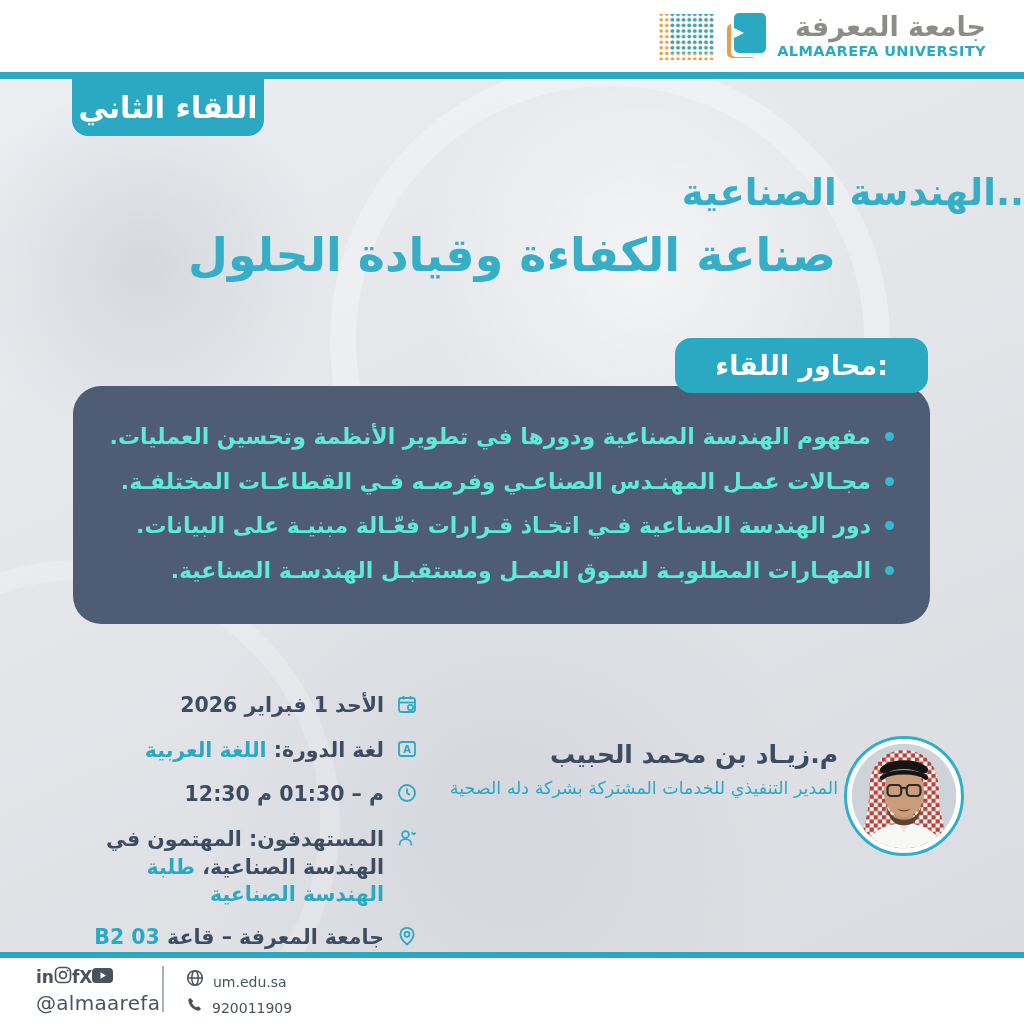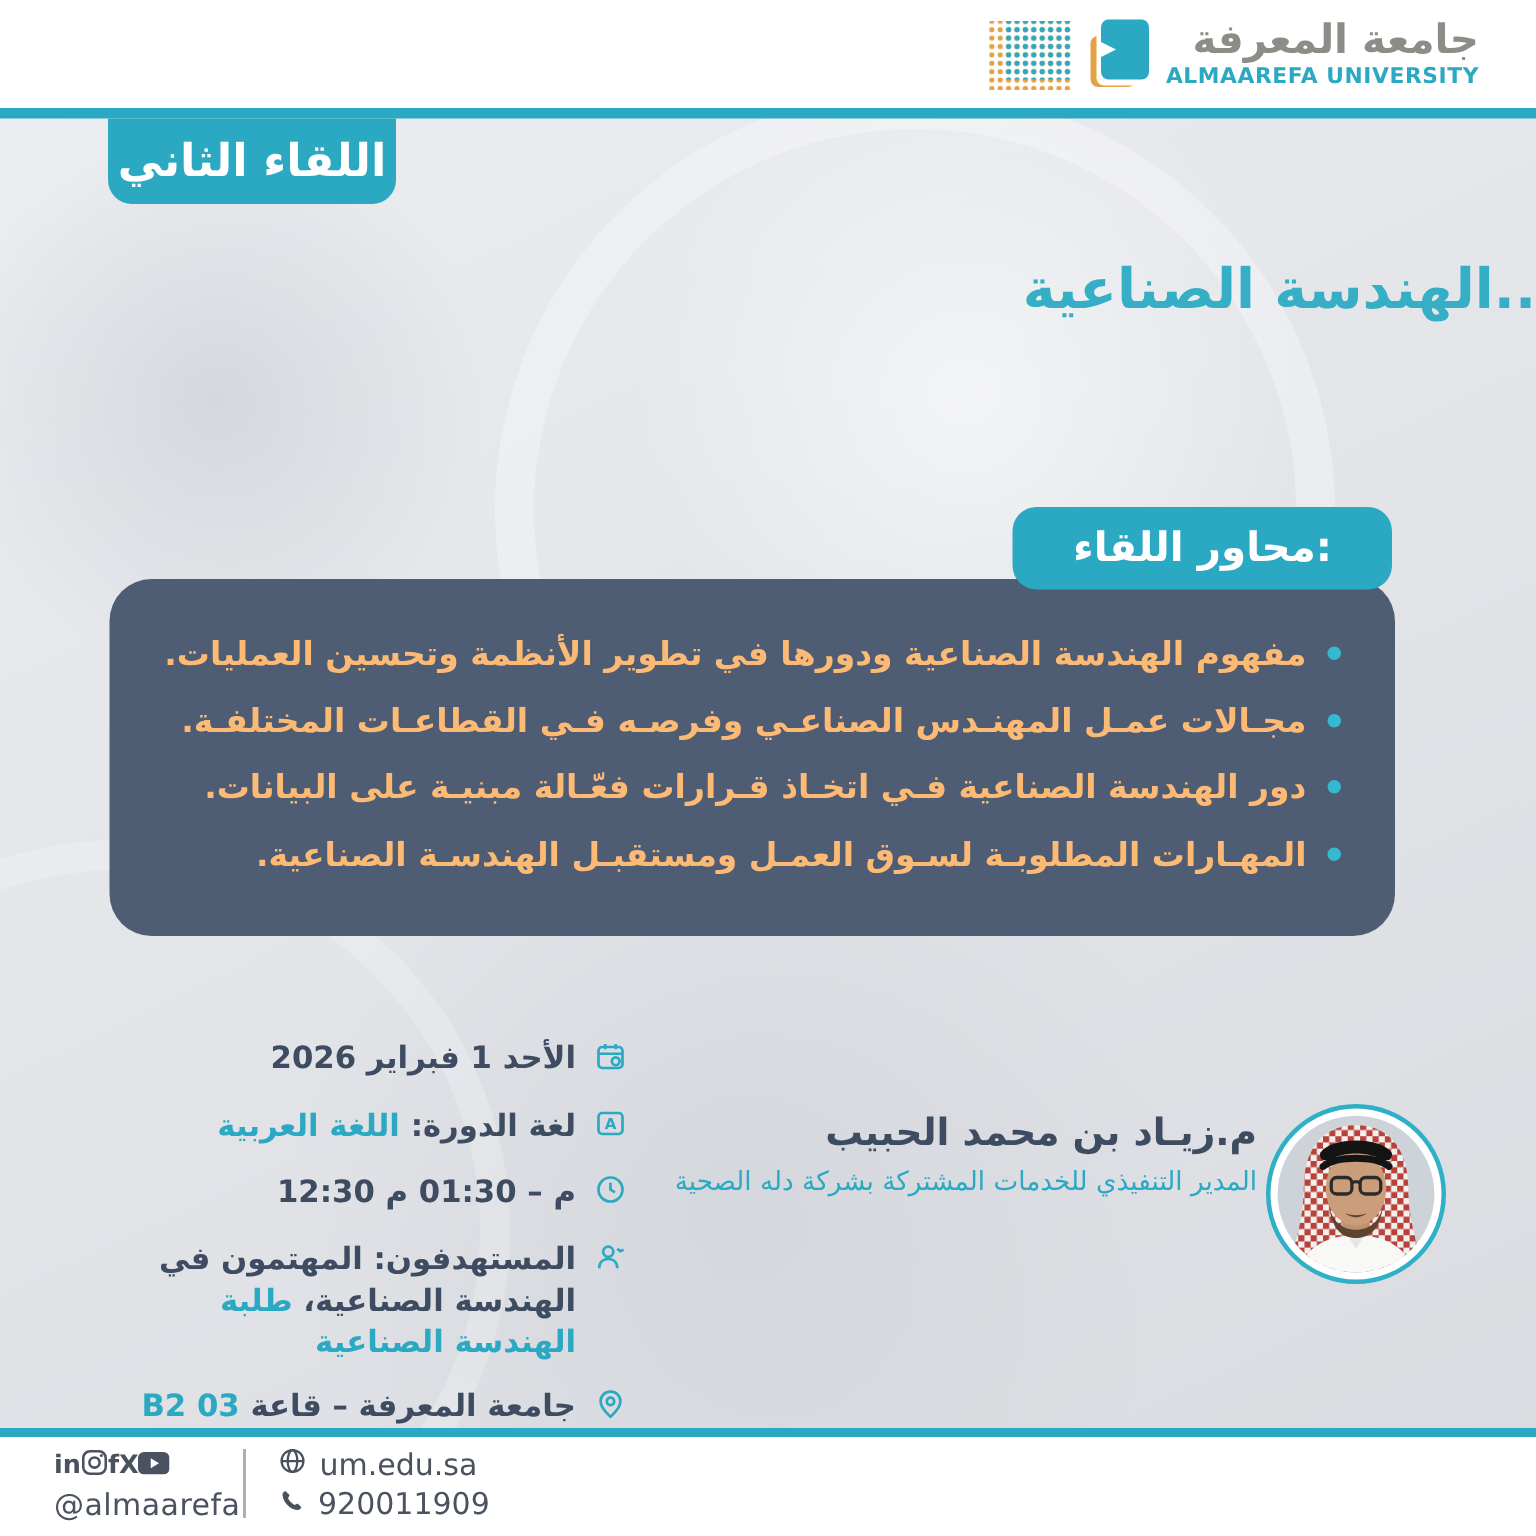--- a/index.html
+++ b/index.html
@@ -36,21 +36,21 @@
   .title .l1 { font-size:37px; line-height:62px;text-align:right; }
   .title .l2 { font-size:46px; line-height:62px; }
 
   
   .topics-badge { position:absolute; top:338px; right:96px; height:55px; padding:0 40px;
     background:#2BA9C3; border-radius:16px; display:flex; align-items:center;
     color:#fff; font-size:27px; font-weight:bold; z-index:3; }
   .topics-box { position:absolute; top:386px; left:73px; width:857px; height:238px;
     background:#4E5D74; border-radius:28px; z-index:2; padding:36px 36px 20px 30px; }
   .topics-box ul { list-style:none; direction:rtl; }
-  .topics-box li { display:flex; align-items:baseline; color:#fdba74; font-size:22px;
+  .topics-box li { display:flex; align-items:baseline; color:#5eead4; font-size:22px;
     font-weight:bold; line-height:1.35; margin-bottom:15px; }
   .dot { width:9px; height:9px; border-radius:50%; background:#35b9cf; flex:0 0 9px;
     margin-left:14px; position:relative; top:-3px; }
 
   
   .details { position:absolute; top:692px; left:60px; width:358px; direction:rtl; }
   .drow { display:flex; align-items:flex-start; margin-bottom:15px; color:#3E4C61;
     font-size:20.5px; font-weight:bold; line-height:1.35; }
   .drow .dicon { flex:0 0 24px; margin-left:10px; position:relative; top:1px; }
   .teal { color:#2BA9C3; }
@@ -67,21 +67,21 @@
   .avatar svg { display:block; width:110px; height:110px; border-radius:50%; }
 
   
   .footer-line { position:absolute; top:952px; left:0; width:1024px; height:6px; background:#2BA9C3; }
   .footer { position:absolute; top:958px; left:0; width:1024px; height:66px; background:#ffffff; }
   .social { position:absolute; left:36px; top:8px; color:#49525e; }
   .social-row { display:flex; align-items:center; height:22px; }
   .social-handle { font-size:20px; margin-top:3px; letter-spacing:.3px; }
   .vdiv { position:absolute; left:162px; top:8px; height:46px; width:2px; background:#aab0b7; }
   .contact { position:absolute; left:186px; top:6px; color:#49525e; }
-  .crow { display:flex; align-items:flex-start; gap:9px; height:26px; font-size:20px; }
+  .crow { display:flex; align-items:flex-end; gap:9px; height:26px; font-size:14px; }
   .glyph { font-weight:bold; font-size:17px; }
 </style>
 </head>
 <body>
 
 <div class="poster">
   <div class="bg-ring"></div>
   <div class="bg-ring2"></div>
 
   <div class="header">
@@ -109,20 +109,21 @@
         <div class="logo-en">ALMAAREFA UNIVERSITY</div>
       </div>
     </div>
   </div>
   <div class="divider"></div>
 
   <div class="session-badge">اللقاء الثاني</div>
 
   <div class="title">
     <div class="l1">الهندسة الصناعية..</div>
+    <div class="l2">صناعة الكفاءة وقيادة الحلول</div>
   </div>
 
   <div class="topics-badge">محاور اللقاء:</div>
   <div class="topics-box">
     <ul>
       <li>
           <span class="dot"></span>
           <span>مفهوم الهندسة الصناعية ودورها في تطوير الأنظمة وتحسين العمليات.</span>
         </li>
       <li>

